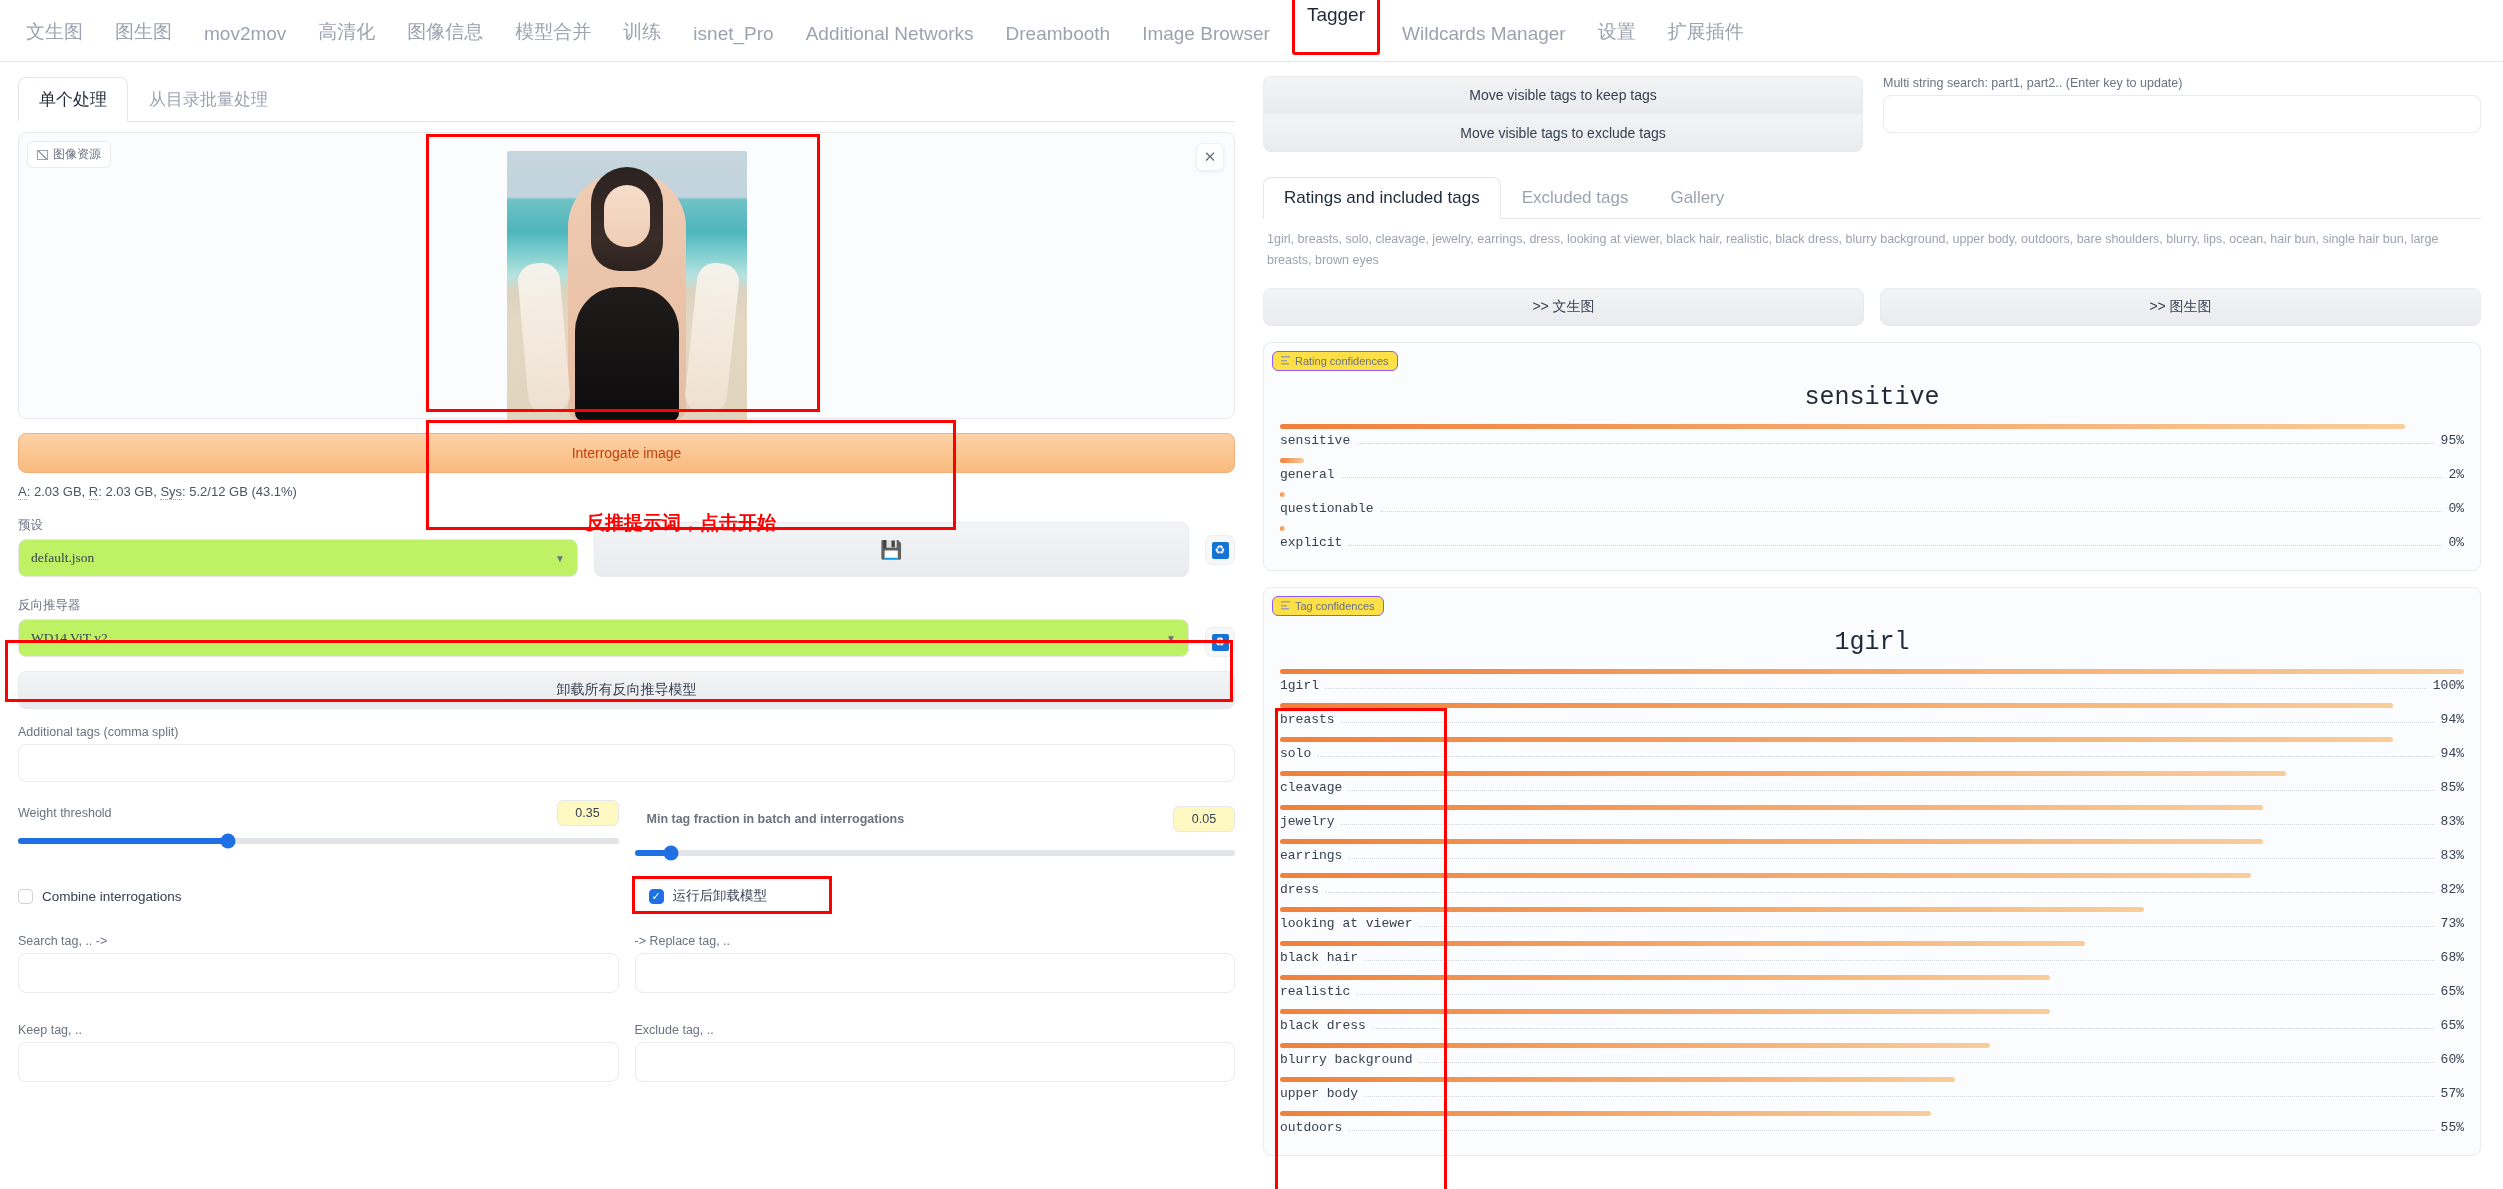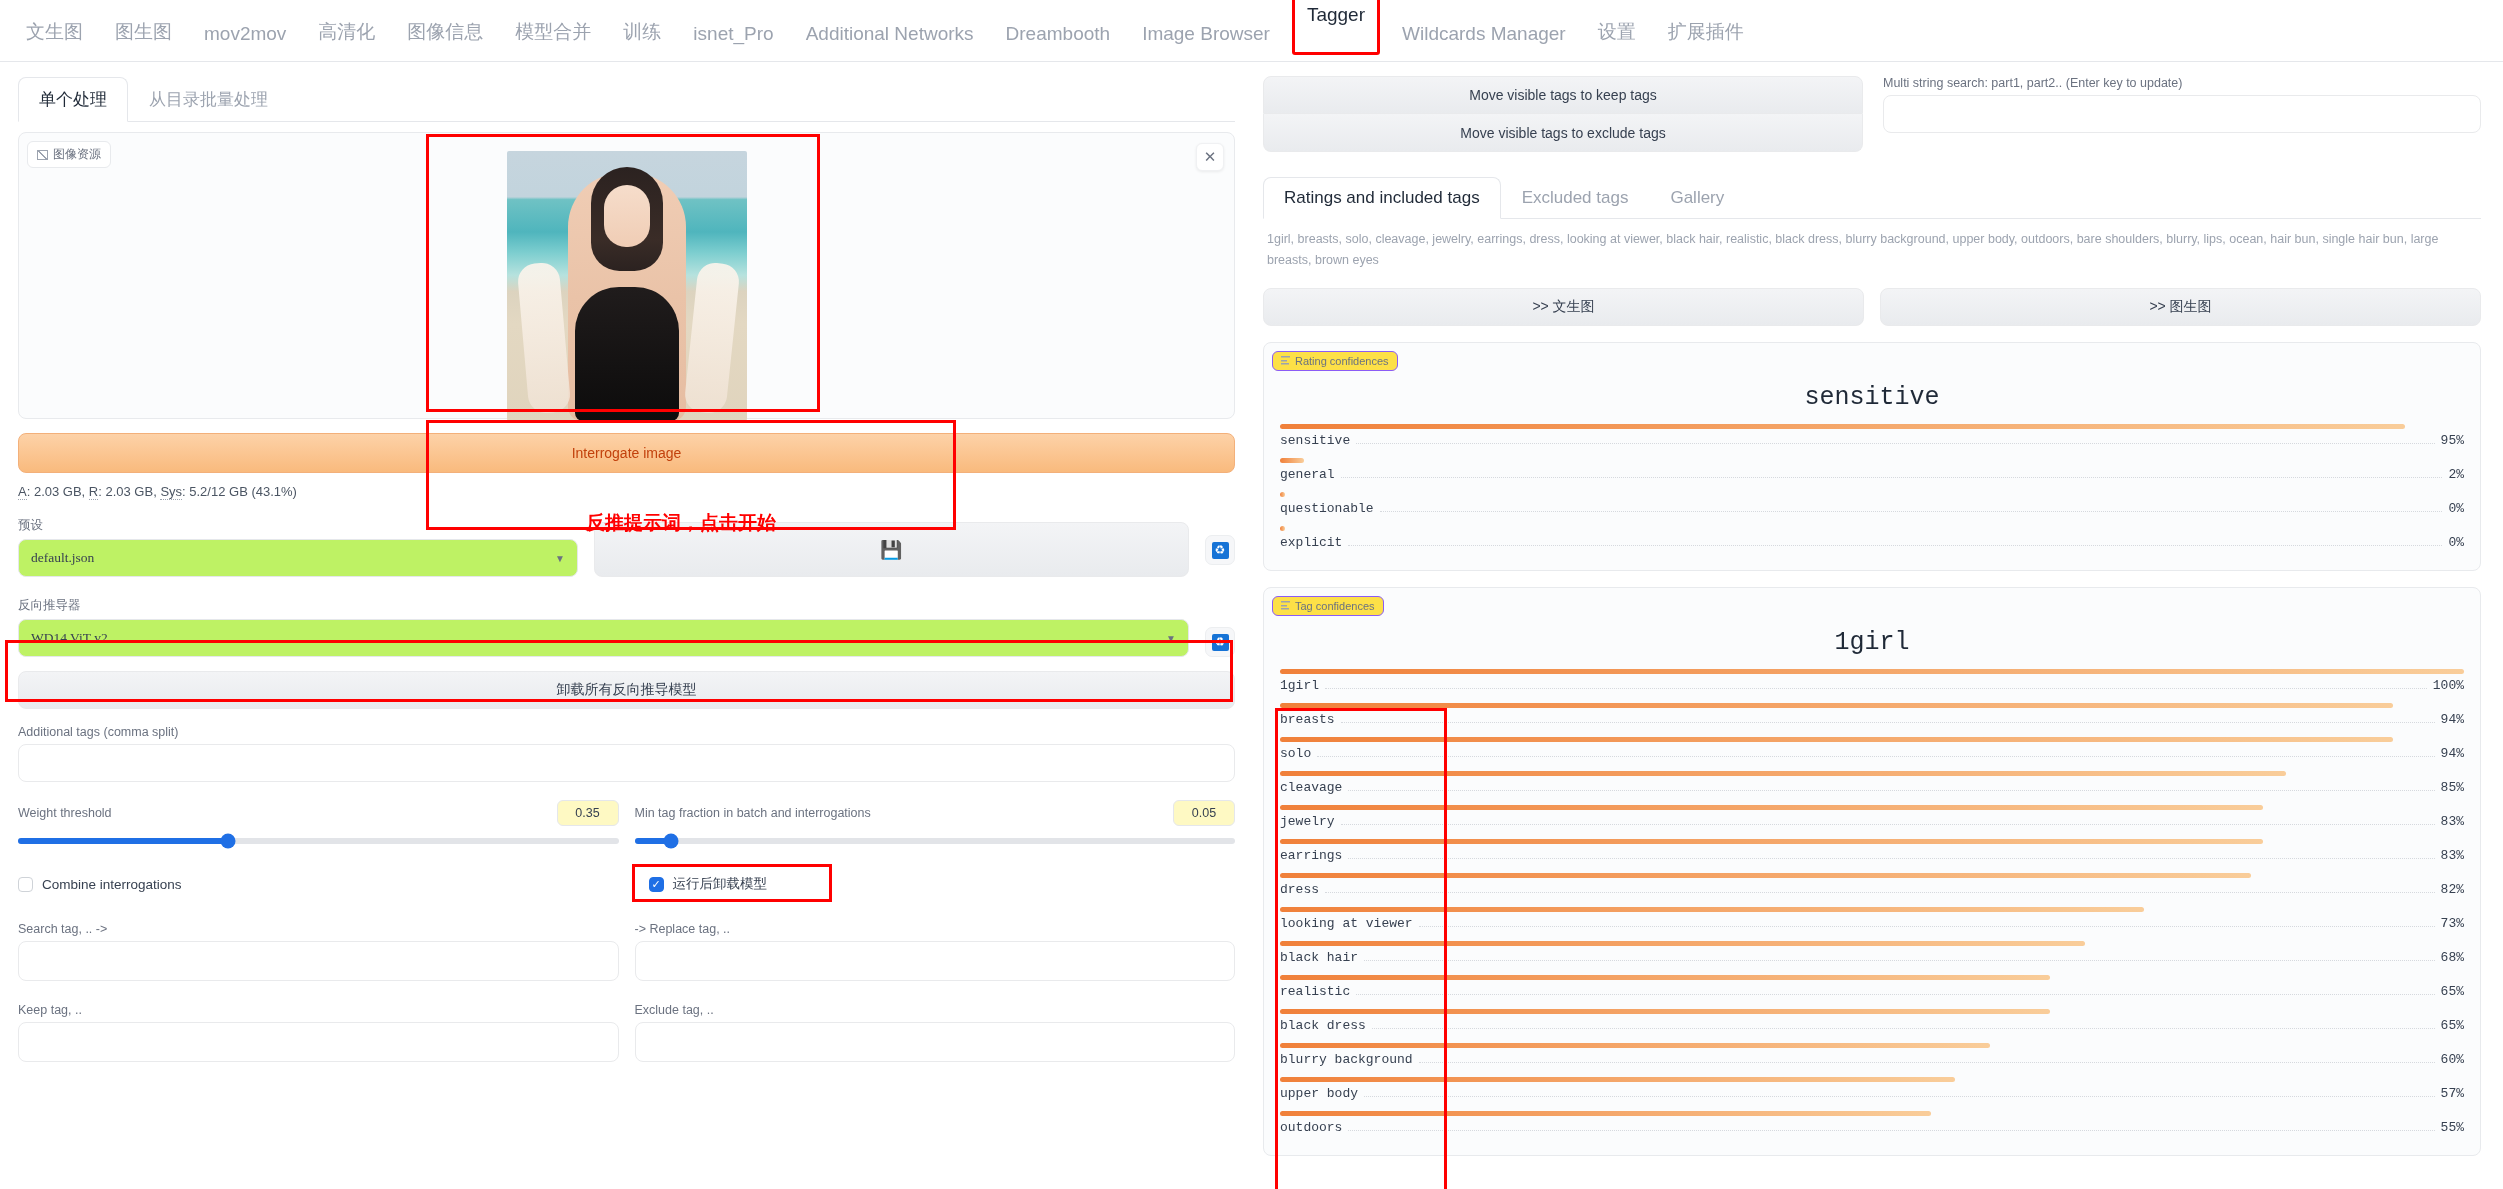--- a/index.html
+++ b/index.html
@@ -512,21 +512,21 @@
           <span class="lbl" style="margin:0;">Weight threshold</span>
           <div class="num-box">0.35</div>
         </div>
         <div class="track">
           <div class="fill" style="width:35%;"></div>
           <div class="knob" style="left:35%;"></div>
         </div>
       </div>
       <div class="grow">
         <div class="slider-head">
-          <span class="lbl" style="margin:0;">Min tag fraction in batch and interrogations</span>
+          <span class="lbl" style="margin:12px;font-weight:bold;">Min tag fraction in batch and interrogations</span>
           <div class="num-box">0.05</div>
         </div>
         <div class="track">
           <div class="fill" style="width:6%;"></div>
           <div class="knob" style="left:6%;"></div>
         </div>
       </div>
     </div>
 
     <div class="row" style="margin-top:24px; align-items:center;">
@@ -549,21 +549,21 @@
       <div class="grow">
         <span class="lbl">Search tag, .. -&gt;</span>
         <input class="text-input tall" value="" style="">
       </div>
       <div class="grow">
         <span class="lbl">-&gt; Replace tag, ..</span>
         <input class="text-input tall" value="" style="">
       </div>
     </div>
 
-    <div class="row" style="margin-top:22px; align-items:flex-start;">
+    <div class="row" style="margin-top:30px; align-items:flex-start;">
       <div class="grow">
         <span class="lbl">Keep tag, ..</span>
         <input class="text-input tall" value="" style="">
       </div>
       <div class="grow">
         <span class="lbl">Exclude tag, ..</span>
         <input class="text-input tall" value="" style="">
       </div>
     </div>
   </div>

